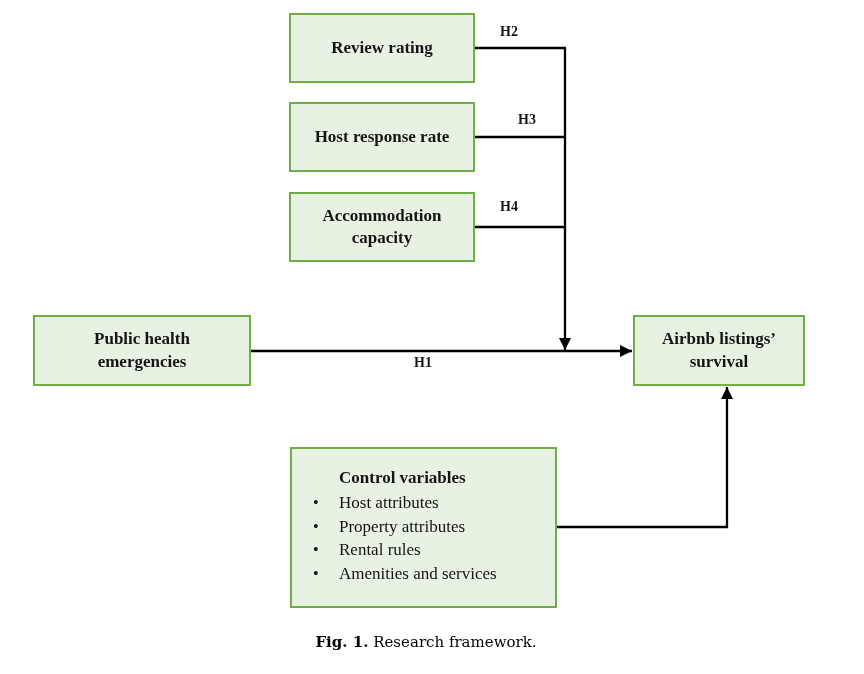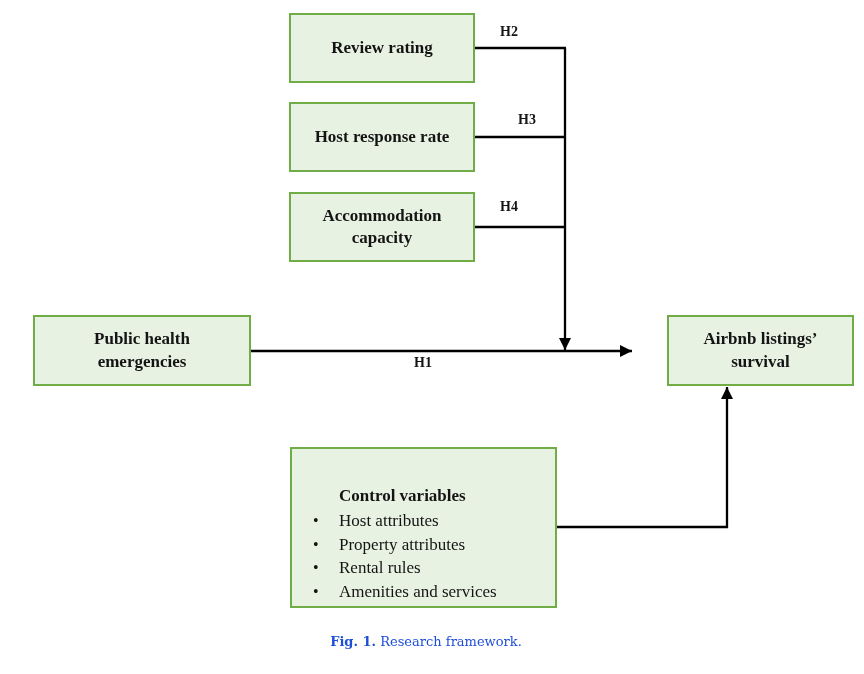--- a/index.html
+++ b/index.html
@@ -45,43 +45,43 @@
     position: absolute;
     width: 64px;
     text-align: center;
     font-weight: 700;
     font-size: 14px;
     line-height: 1.1;
   }
   .cv-title {
     font-weight: 700;
     font-size: 17px;
-    margin: 35px 0 2px 47px;
+    margin: 17px 0 2px 47px;
     line-height: 23px;
   }
   .cv-item {
     display: flex;
     font-size: 17px;
     line-height: 23.5px;
     padding-left: 21px;
   }
   .cv-bullet {
     width: 26px;
     flex: 0 0 26px;
     font-size: 16px;
   }
   .caption {
     position: absolute;
     top: 631px; left: 0;
     width: 852px;
     text-align: center;
     font-family: "DejaVu Serif", serif;
-    font-size: 13px;
+    font-size: 15px;
     line-height: 22px;
-    color: #1d4ed8;
+    color: #000000;
   }
   .caption .fig { font-weight: 700; }
 </style>
 </head>
 <body>
 
 <div id="canvas">
 
   <svg class="wires" viewBox="0 0 864 674">
     <defs>
@@ -106,21 +106,21 @@
   </div>
 
   <div class="box center" style="left:289px; top:192px; width:186px; height:70px;">
     <span>Accommodation capacity</span>
   </div>
 
   <div class="box center" style="left:33px; top:315px; width:218px; height:71px;">
     <span>Public health emergencies</span>
   </div>
 
-  <div class="box center" style="left:667px; top:315px; width:187px; height:71px;">
+  <div class="box center" style="left:633px; top:315px; width:172px; height:71px;">
     <span>Airbnb listings’ survival</span>
   </div>
 
   <div class="box" style="left:290px; top:447px; width:267px; height:161px;">
     <div class="cv-title">Control variables</div>
     <div class="cv-item">
       <span class="cv-bullet">•</span>
       <span>Host attributes</span>
     </div>
     <div class="cv-item">

